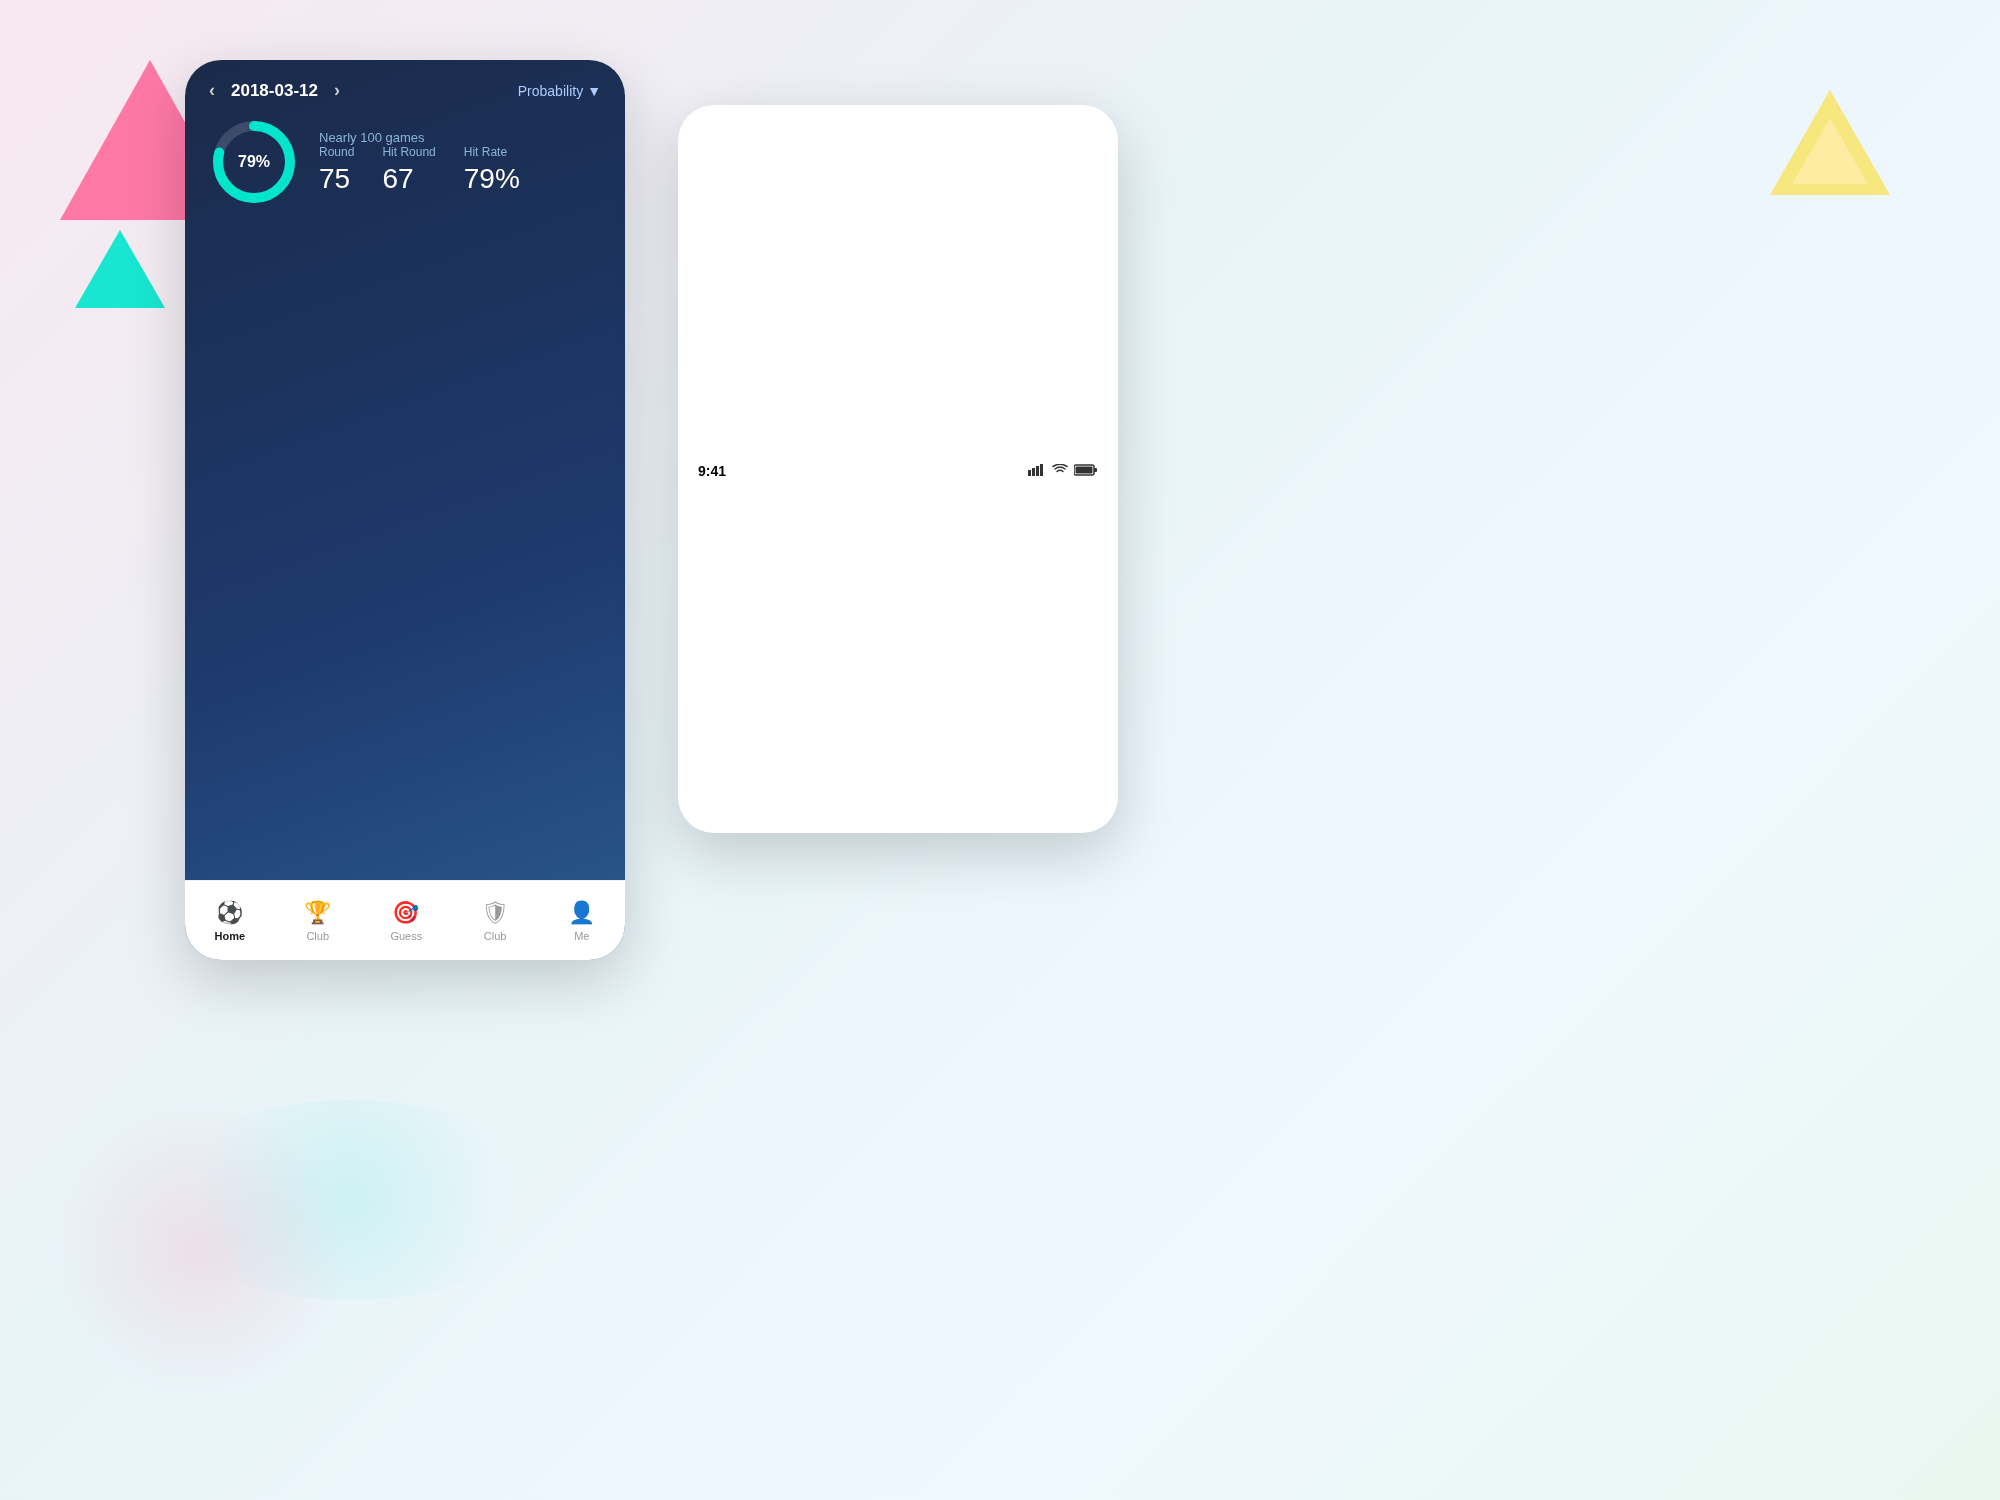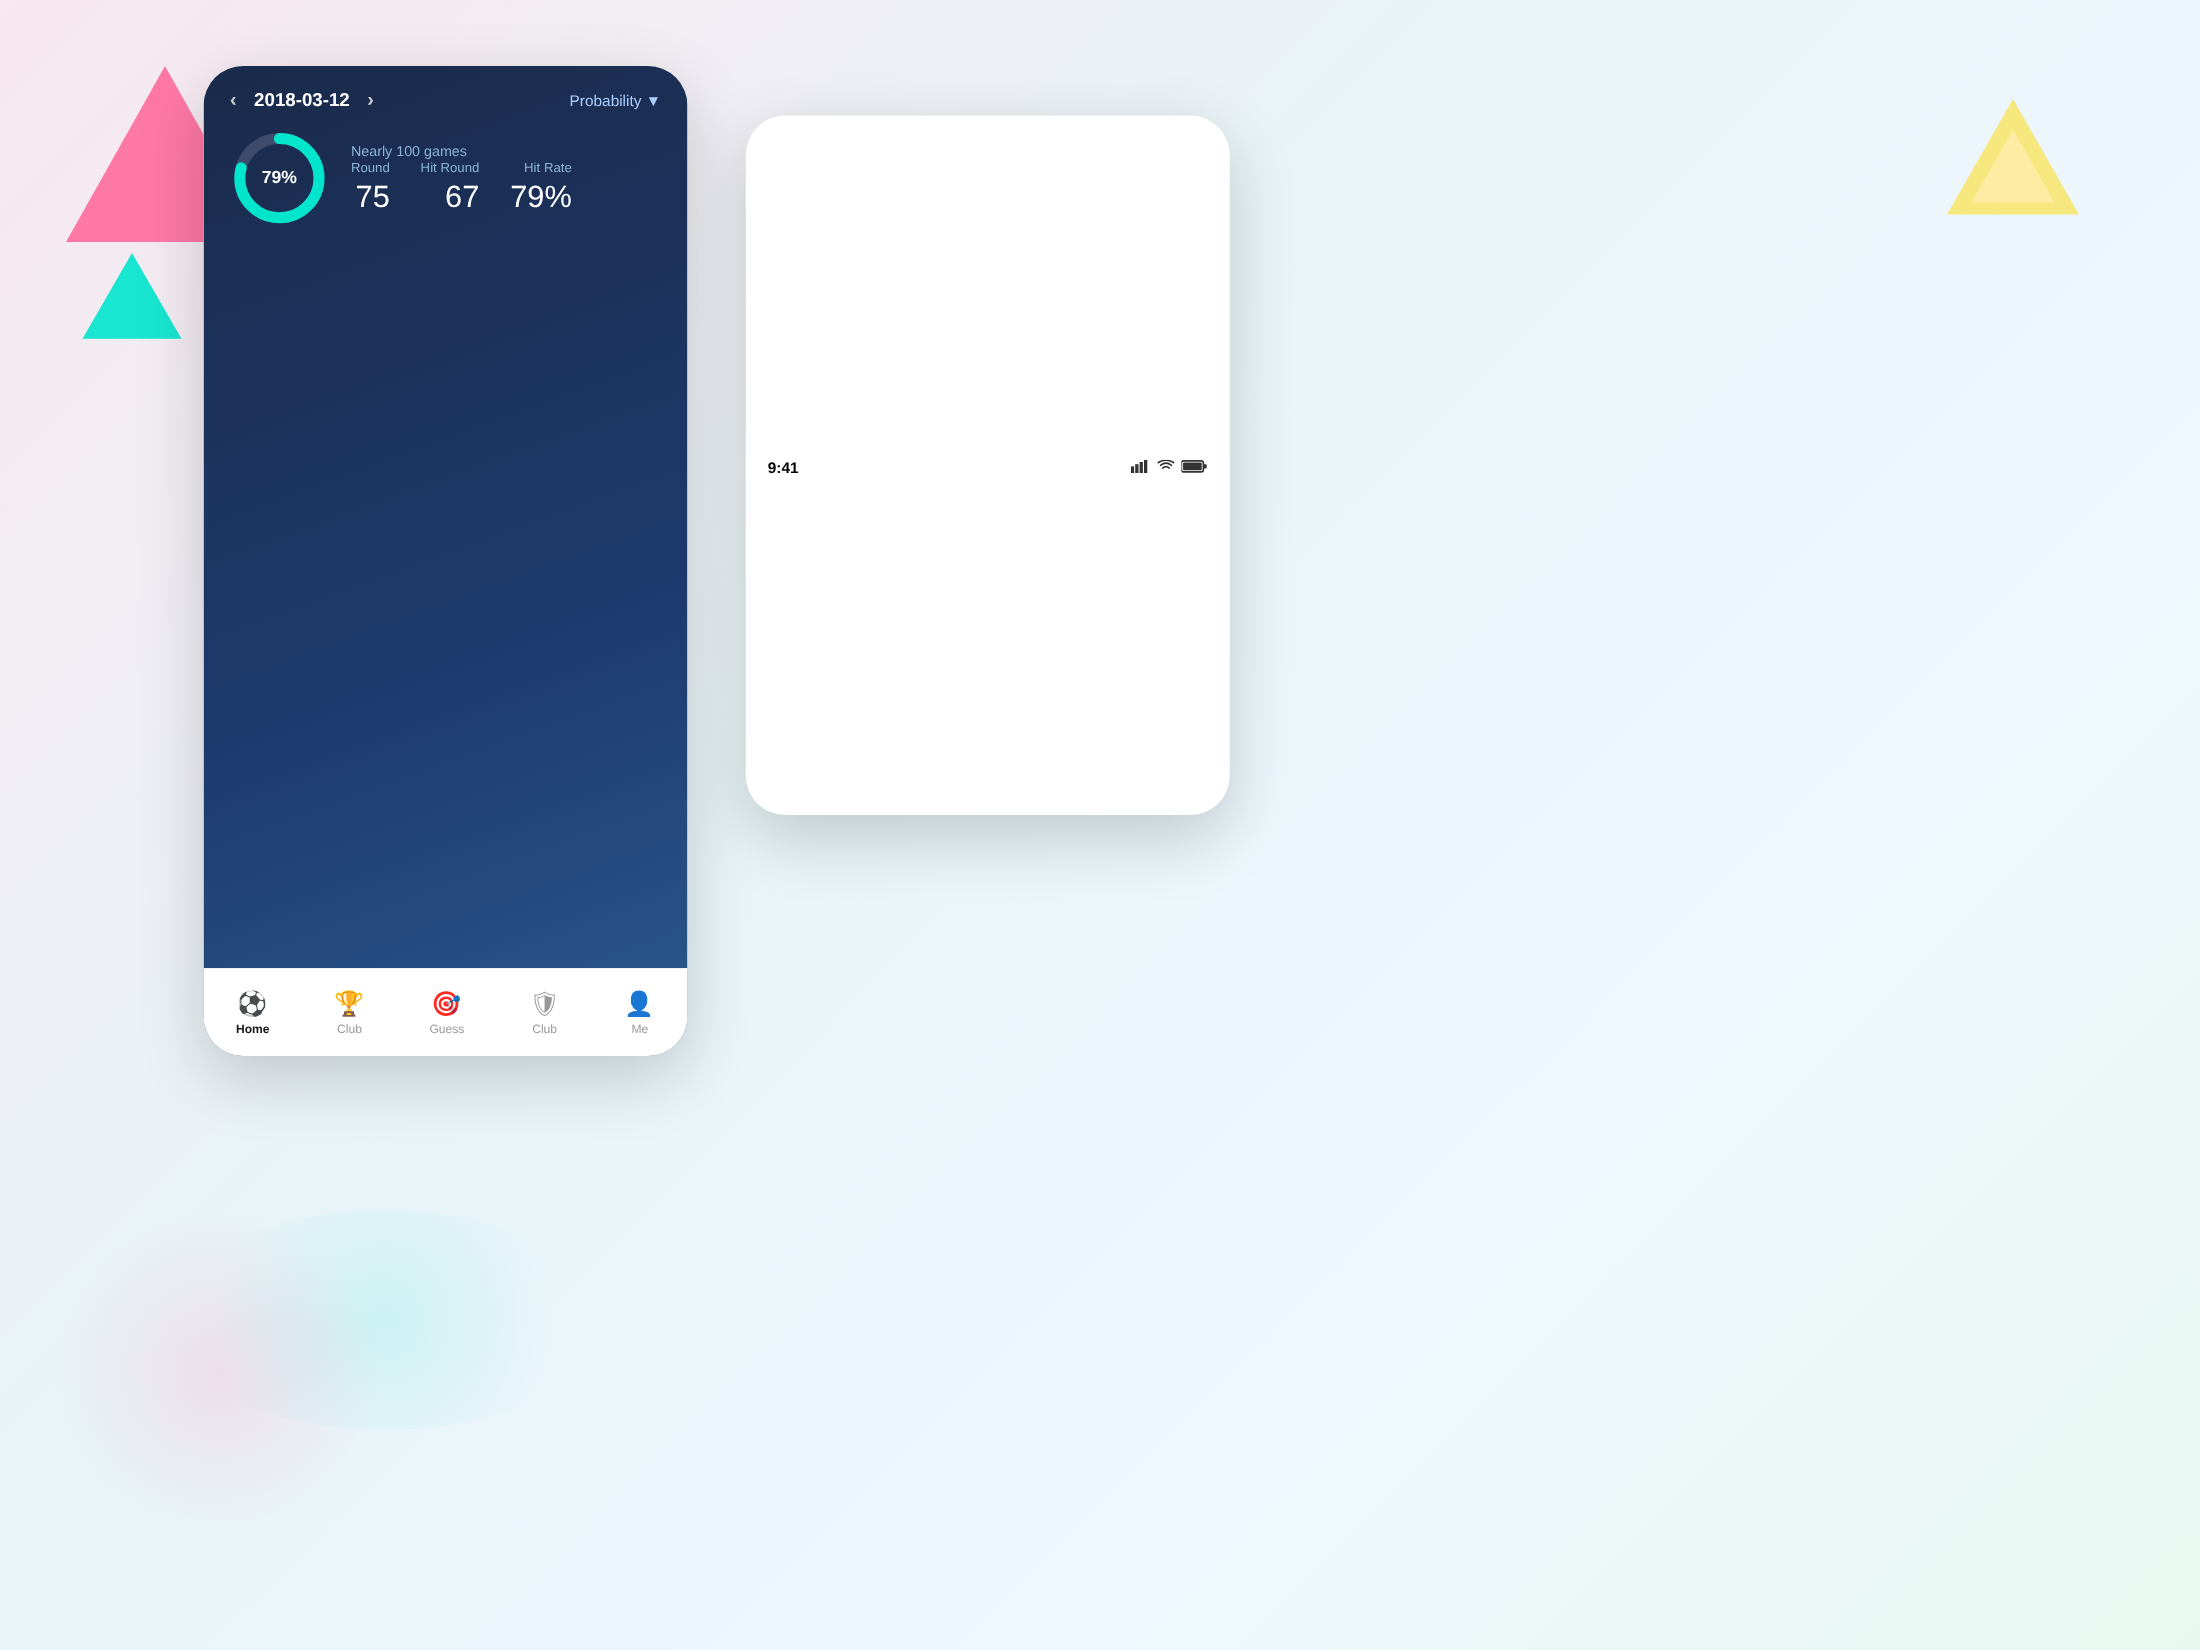--- a/index.html
+++ b/index.html
@@ -140,21 +140,21 @@
     }
     .stats-info .nearly {
       font-size: 13px;
       color: #8ab4d8;
     }
     .stats-cols {
       display: flex;
       gap: 28px;
     }
     .stat-col {
-      text-align: right;
+      text-align: left;
     }
     .stat-col .label {
       font-size: 12px;
       color: #8ab4d8;
       margin-bottom: 4px;
     }
     .stat-col .value {
       font-size: 28px;
       font-weight: 400;
       color: #fff;
@@ -186,21 +186,21 @@
       color: #1a1a1a;
       font-weight: 600;
     }
     .nav-icon {
       font-size: 22px;
     }
 
     
     .phone-right {
       width: 440px;
-      height: 636px;
+      height: 728px;
       left: 678px;
       top: 105px;
     }
     .phone-right .status-bar {
       display: flex;
       align-items: center;
       justify-content: space-between;
       padding: 12px 20px 8px;
       font-size: 14px;
       font-weight: 600;

